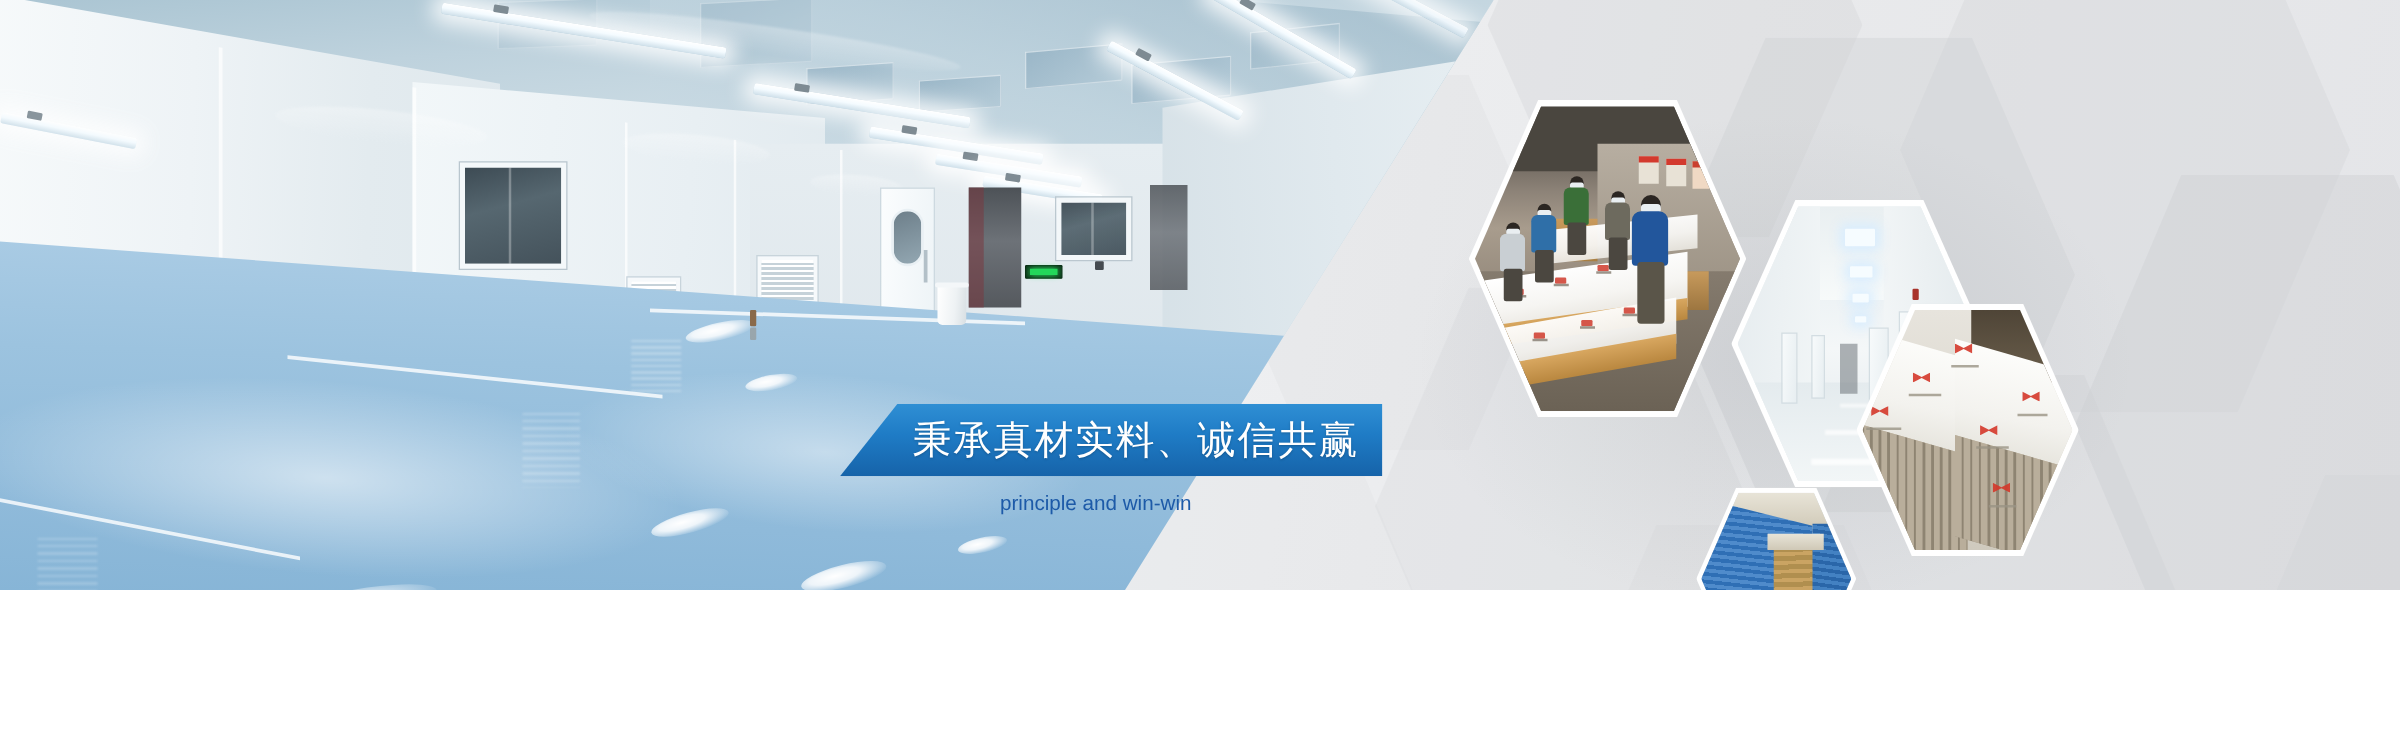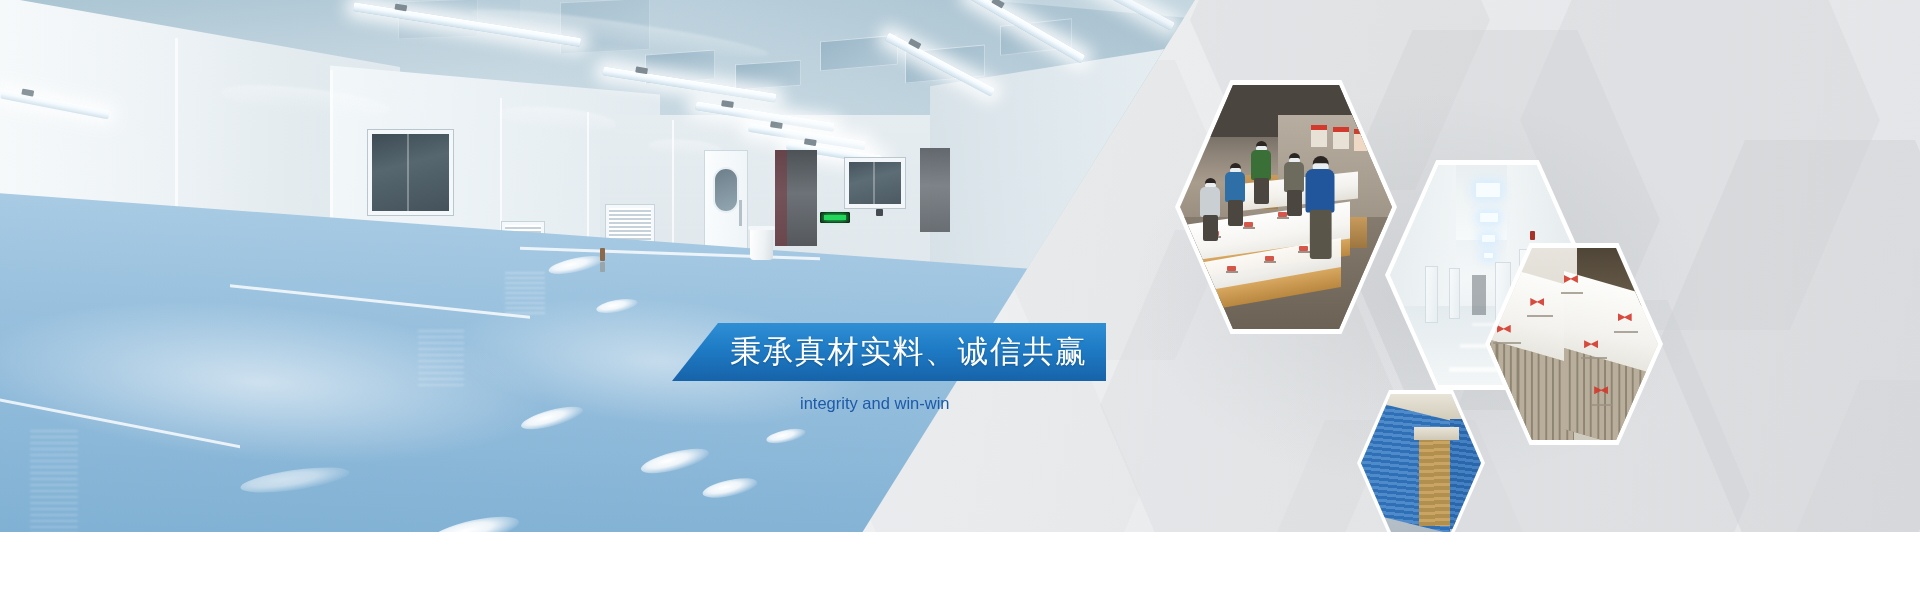--- a/index.html
+++ b/index.html
@@ -1,18 +1,18 @@
 <!DOCTYPE html>
 <html><head>
 <meta charset="utf-8">
 <style>
   html,body{margin:0;padding:0;background:#fff;}
   *{box-sizing:border-box;}
   #banner{
-    position:relative;width:1920px;height:532px;overflow:hidden;
+    position:relative;width:1920px;height:472px;overflow:hidden;
     font-family:"Liberation Sans","DejaVu Sans",sans-serif;
     background:#c4b5fd;
   }
 
   
   .bg-right{
     position:absolute;inset:0;
     background:linear-gradient(100deg,#fbfbfc 0%,#f2f3f5 35%,#e9eaec 70%,#e4e5e8 100%);
   }
   .hexwm{position:absolute;opacity:.55;}
@@ -557,16 +557,16 @@
     <div class="blu2" style="left:74%;top:18%;width:34%;height:80%"></div>
     <div class="top" style="left:44%;top:24%;width:38%;height:9%"></div>
   </div>
 
   <div class="ribbon">
     <span class="ribbon-text">秉承真材实料、诚信共赢</span>
   </div>
   <div class="ribbon-notch"></div>
 
   <div class="subtitle">
-    <span class="l2">integrity and win-win</span>
+    <span class="l2">principle and win-win</span>
   </div>
 
 </div>
 
 </body></html>

